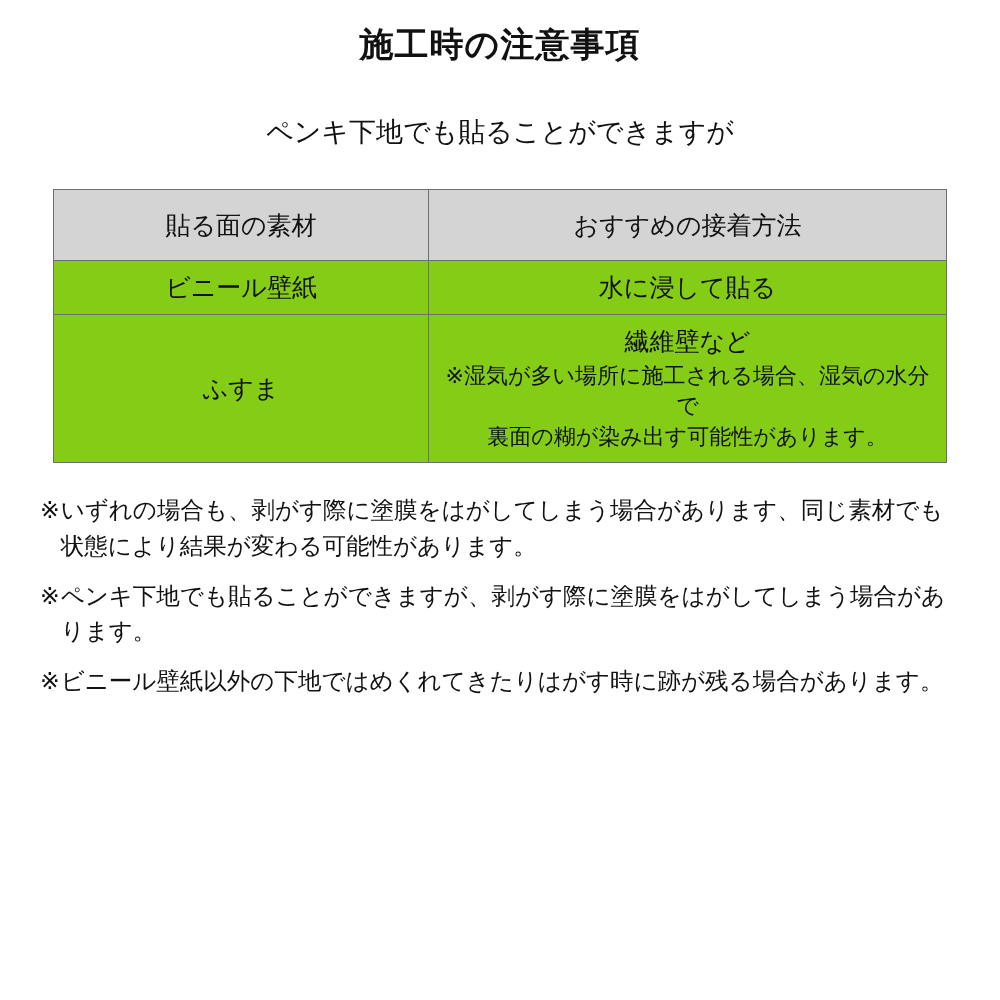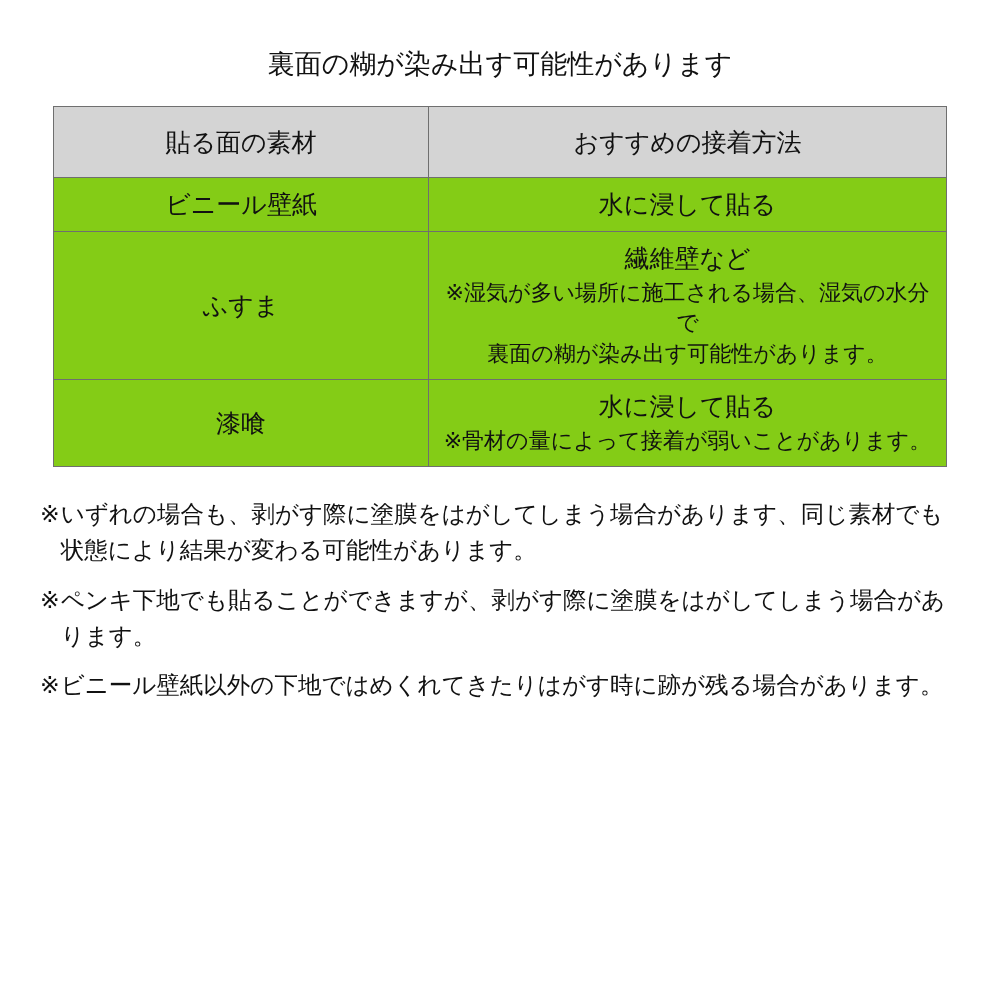--- a/index.html
+++ b/index.html
@@ -31,21 +31,21 @@
   .subtitle {
     text-align: center;
     font-size: 27px;
     font-weight: normal;
     margin-top: 46px;
     color: #111;
   }
   table.matrix {
     border-collapse: collapse;
     width: 894px;
-    margin: 24px auto 0 auto;
+    margin: 39px auto 0 auto;
     table-layout: fixed;
   }
   table.matrix th, table.matrix td {
     border: 1px solid #6f6f6f;
     text-align: center;
     vertical-align: middle;
     color: #111;
   }
   table.matrix thead th {
     background: #d4d4d4;
@@ -91,22 +91,23 @@
   .note-text {
     flex: 1 1 auto;
     text-indent: 0;
   }
 </style>
 </head>
 <body>
 
 <div class="page">
 
+  <div class="title">施工時の注意事項</div>
 
-  <div class="subtitle">裏面の糊が染み出す可能性があります</div>
+  <div class="subtitle">ペンキ下地でも貼ることができますが</div>
 
   <table class="matrix">
     <colgroup>
         <col class="c1">
         <col class="c2">
       </colgroup>
     <thead>
       <tr>
         <th>貼る面の素材</th>
         <th>おすすめの接着方法</th>
@@ -120,27 +121,20 @@
         </td>
       </tr>
       <tr>
         <td>ふすま</td>
         <td>
           <span class="cell-main">繊維壁など</span>
           <span class="cell-note" style="white-space: pre-line;">※湿気が多い場所に施工される場合、湿気の水分で
 裏面の糊が染み出す可能性があります。</span>
         </td>
       </tr>
-      <tr>
-        <td>漆喰</td>
-        <td>
-          <span class="cell-main">水に浸して貼る</span>
-          <span class="cell-note" style="white-space: pre-line;">※骨材の量によって接着が弱いことがあります。</span>
-        </td>
-      </tr>
     </tbody>
   </table>
 
   <div class="notes">
     <div class="note-item">
       <span class="note-mark">※</span>
       <span class="note-text">いずれの場合も、剥がす際に塗膜をはがしてしまう場合があります、同じ素材でも状態により結果が変わる可能性があります。</span>
     </div>
     <div class="note-item">
       <span class="note-mark">※</span>

